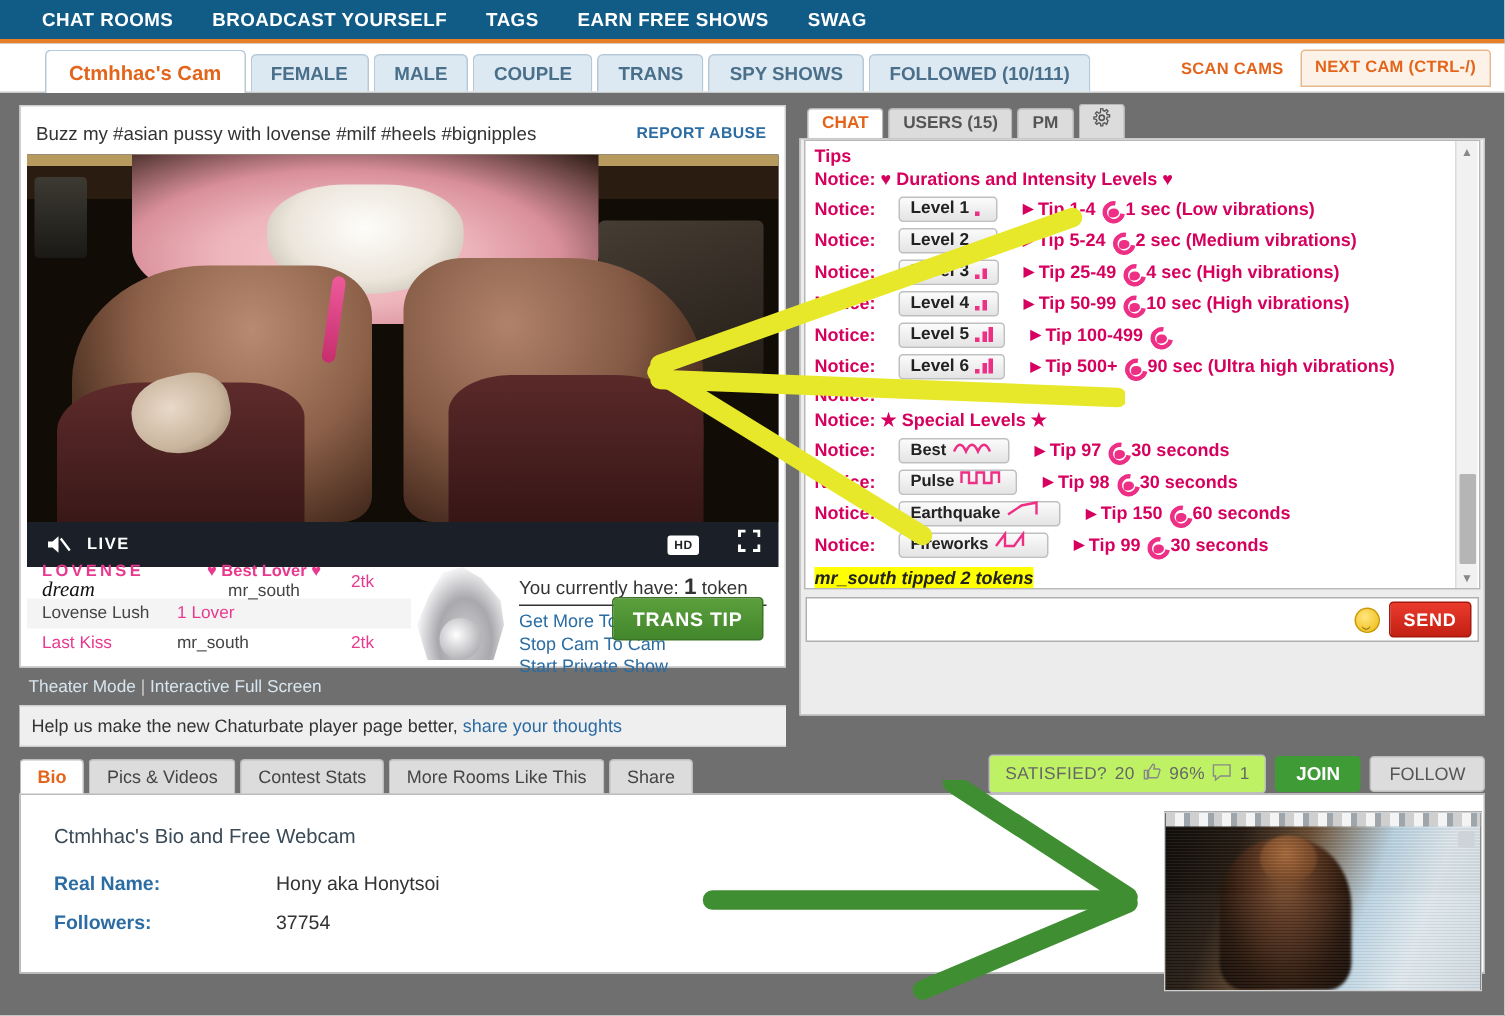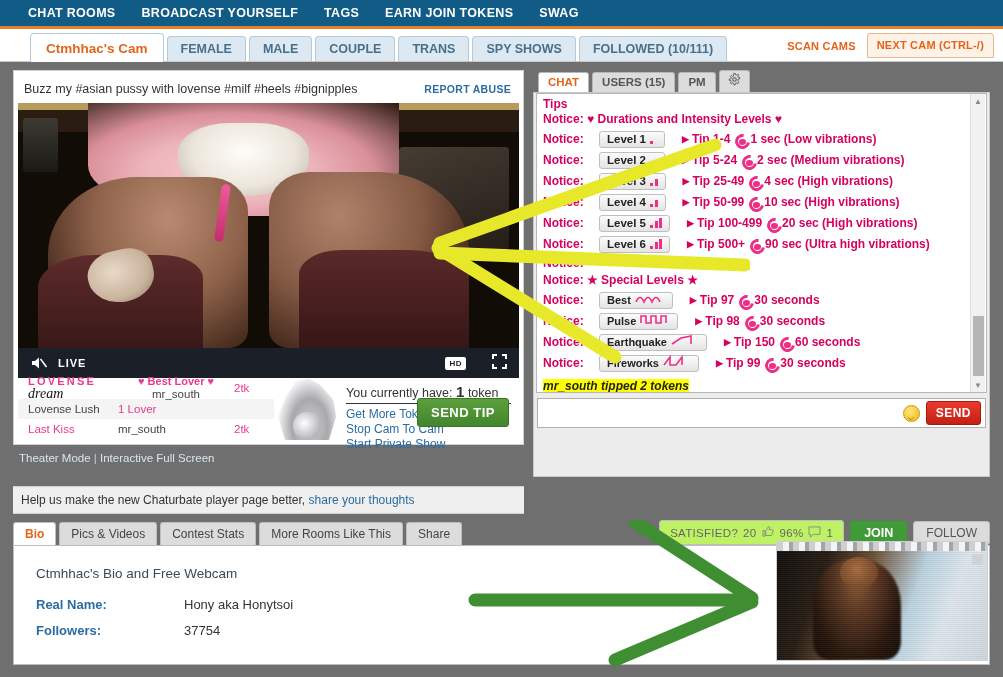--- a/index.html
+++ b/index.html
@@ -159,21 +159,21 @@
     position:absolute; right:10px; top:20px;
     background: linear-gradient(180deg,#5ba03d 0%, #43862c 100%);
     color:#fff; font-size:13px; font-weight:bold; letter-spacing:.5px;
     padding:6px 13px; border-radius:3px; border:1px solid #3a7526; cursor:pointer;
   }
 
   .modebar { padding: 7px 2px 4px 6px; font-size:11.5px; color:#cfcfcf; }
   .modebar a { color:#d8e6ef; text-decoration:none; cursor:pointer; }
   .helpbar {
     background:#efefef; border:1px solid #cfcfcf; border-left:none; border-right:none;
-    font-size:12px; color:#333; padding:6px 8px; margin-top:18px;
+    font-size:12px; color:#333; padding:6px 8px; margin-top:2px;
   }
   .helpbar a { color:#2b6ca3; text-decoration:none; cursor:pointer; }
 
   
   .rightcol { width: 457px; background:#ececec; border:1px solid #c7c7c7; height:385px; position:relative; }
   .chattabs { height:22px; background:#6f6f6f; display:flex; align-items:flex-end; padding-left:5px; }
   .chtab {
     font-size:11.5px; color:#555; font-weight:bold; background:#dcdcdc;
     border:1px solid #b7b7b7; border-bottom:none; border-radius:3px 3px 0 0;
     padding:2px 9px; margin-right:3px; cursor:pointer; line-height:15px;
@@ -275,21 +275,21 @@
 </style>
 </head>
 <body>
 
 <div id="page">
 
   <div class="topnav">
     <a>CHAT ROOMS</a>
     <a>BROADCAST YOURSELF</a>
     <a>TAGS</a>
-    <a>EARN JOIN TOKENS</a>
+    <a>EARN FREE SHOWS</a>
     <a>SWAG</a>
   </div>
 
   <div class="tabbar">
     <div class="ctab active">Ctmhhac's Cam</div>
     <div class="ctab">FEMALE</div>
     <div class="ctab">MALE</div>
     <div class="ctab">COUPLE</div>
     <div class="ctab">TRANS</div>
     <div class="ctab">SPY SHOWS</div>
@@ -377,21 +377,21 @@
                 <div class="havetokens">
                   <span>You currently have:</span>
                   <b>1</b>
                   <span>token</span>
                 </div>
                 <div class="linklist">
                   <a>Get More Tokens</a>
                   <a>Stop Cam To Cam</a>
                   <a>Start Private Show</a>
                 </div>
-                <div class="sendtip">SEND TIP</div>
+                <div class="sendtip">TRANS TIP</div>
               </div>
             </div>
           </div>
 
           <div class="modebar">
             <a>Theater Mode</a>
             <span>|</span>
             <a>Interactive Full Screen</a>
           </div>
 
@@ -498,21 +498,20 @@
                     <span class="bars">
                         <i style="height:3px"></i>
                         <i style="height:7px"></i>
                         <i style="height:10px"></i>
                       </span>
                   </span>
                   <span class="lvl-desc">
                     <span class="arrowglyph">▶</span>
                     <span>Tip 100-499</span>
                     <span class="lush"></span>
-                    <span>20 sec (High vibrations)</span>
                   </span>
                 </div>
 
                 <div class="lvl-row">
                   <span class="lvl-label">Notice:</span>
                   <span class="lvlbtn">
                     <span>Level 6</span>
                     <span class="bars">
                         <i style="height:3px"></i>
                         <i style="height:7px"></i>

